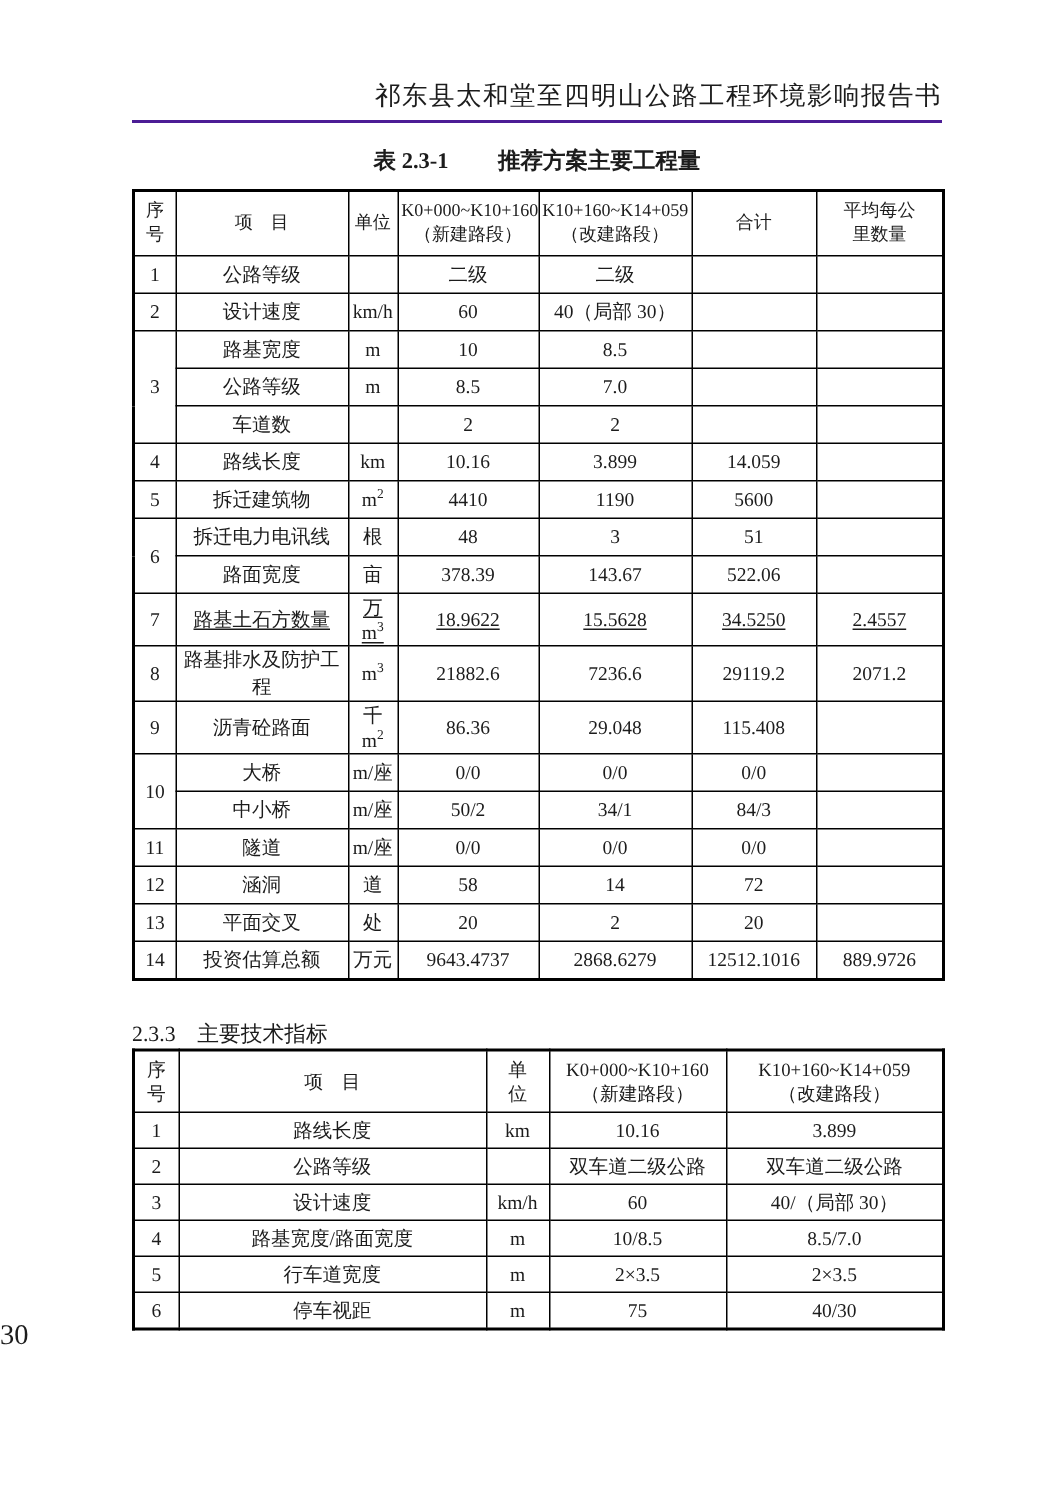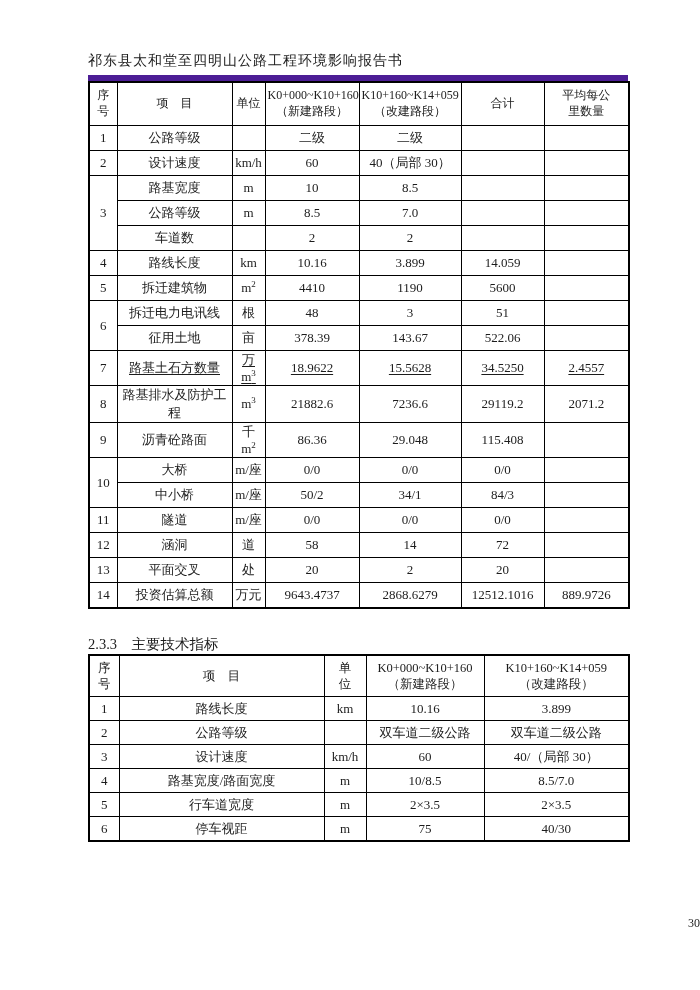--- a/index.html
+++ b/index.html
@@ -3,49 +3,52 @@
 <meta charset="utf-8">
 <style>
   html,body{margin:0;padding:0;background:#9a9a9a;}
   .page{
     width:700px;height:990px;background:#ffffff;position:relative;
     margin:0 auto;overflow:hidden;
     font-family:"Liberation Serif","DejaVu Serif",serif;color:#1c1c1c;
   }
   .content{position:absolute;left:88px;top:0;width:540px;}
   .doc-header{
-    padding-top:52px;padding-bottom:5px;
-    font-size:14px;letter-spacing:1px;border-bottom:6px solid #4c1d95;
+    padding-top:52px;padding-bottom:5px;text-align:right;
+    font-size:17px;letter-spacing:1px;border-bottom:2px solid #4c1d95;
   }
   .tbl-title{text-align:center;font-weight:bold;font-size:15px;margin:16px 0 9px 0;}
   .tbl-title .t-gap{display:inline-block;width:2.2em;}
   table{border-collapse:collapse;table-layout:fixed;width:540px;border:2px solid #000;}
   th,td{border:1px solid #000;text-align:center;vertical-align:middle;padding:0 2px;overflow:hidden;}
   th{font-weight:normal;white-space:pre-line;line-height:1.3;}
   table.t1 th{height:42px;font-size:12px;}
   table.t1 td{height:24px;font-size:13px;}
   table.t2 th{height:40px;font-size:12.5px;}
   table.t2 td{height:23px;font-size:13px;}
   sup{font-size:9px;line-height:0;}
   .u{text-decoration:underline;text-underline-offset:2px;}
   .section-heading{margin-top:26px;font-size:14.5px;}
   .section-heading .sec-gap{display:inline-block;width:1em;}
   .body-paragraph{margin:11px 0 0 0;font-size:14px;text-indent:2em;}
-  .page-number{position:absolute;left:0;top:916px;width:100%;text-align:right;font-size:12px;}
+  .page-number{position:absolute;left:0;top:880px;width:100%;text-align:left;font-size:19px;}
 </style>
 </head>
 <body>
 
 <div class="page">
   <div class="content">
 
     <div class="doc-header">
       <span>祁东县太和堂至四明山公路工程环境影响报告书</span>
     </div>
 
+    <div class="tbl-title">
+      <span>表 2.3-1</span><span class="t-gap"></span><span>推荐方案主要工程量</span>
+    </div>
 
     <table class="t1" id="t1">
       <colgroup>
         <col style="width:28px">
           <col style="width:115px">
           <col style="width:33px">
         <col style="width:94px">
           <col style="width:102px">
           <col style="width:83px">
           <col style="width:85px">
@@ -130,21 +133,21 @@
           <tr>
             <td rowspan="2"><span>6</span></td>
             <td><span>拆迁电力电讯线</span></td>
             <td><span>根</span></td>
             <td><span>48</span></td>
             <td><span>3</span></td>
             <td><span>51</span></td>
             <td><span></span></td>
           </tr>
           <tr>
-            <td><span>征用土地</span></td>
+            <td><span>路面宽度</span></td>
             <td><span>亩</span></td>
             <td><span>378.39</span></td>
             <td><span>143.67</span></td>
             <td><span>522.06</span></td>
             <td><span></span></td>
           </tr>
           <tr>
             <td><span>7</span></td>
             <td><span class="u">路基土石方数量</span></td>
             <td><span class="u">万 m<sup>3</sup></span></td>

